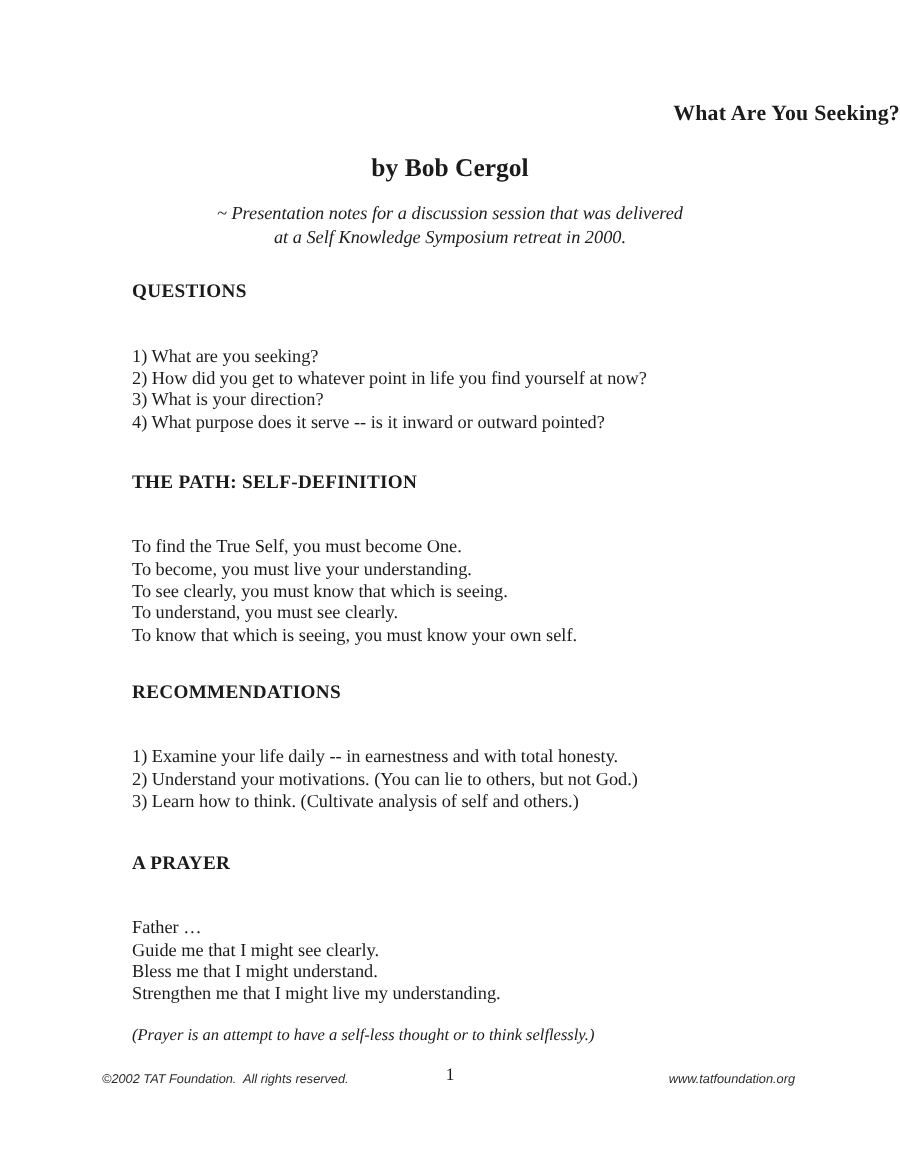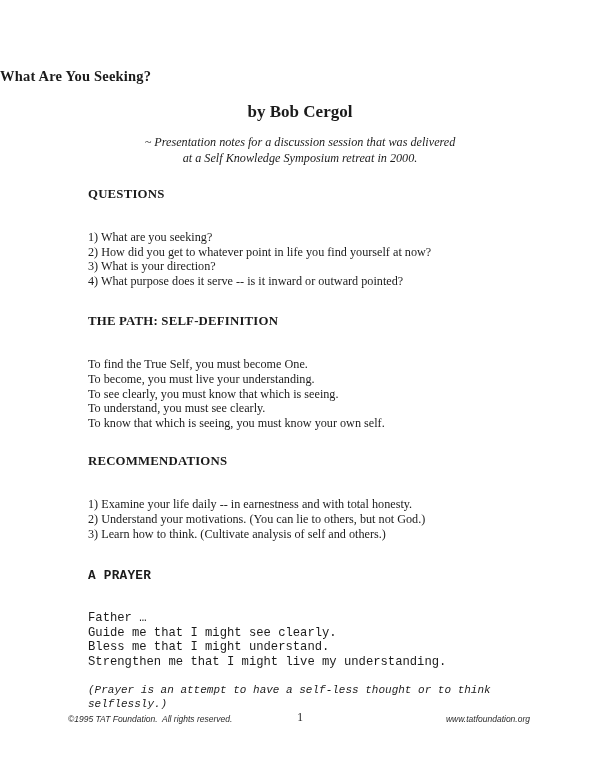--- a/index.html
+++ b/index.html
@@ -1,40 +1,40 @@
 <!DOCTYPE html>
 <html><head>
 <meta charset="utf-8">
 <style>
   html, body { margin:0; padding:0; background:#ffffff; }
   .page {
     width:600px; height:776px; position:relative; background:#ffffff;
     font-family:"Liberation Serif", serif; color:#1b1b1b; overflow:hidden;
   }
   .title {
-    margin:0; padding-top:68px; text-align:left;
+    margin:0; padding-top:68px; text-align:right;
     font-size:14.5px; font-weight:bold; letter-spacing:0.2px;
   }
   .byline {
     margin-top:17px; text-align:center; font-size:17px; font-weight:bold;
   }
   .intro {
     margin-top:13px; text-align:center; font-size:12.2px;
     font-style:italic; line-height:15.5px;
   }
   .content { padding-left:88px; padding-right:56px; }
   .section-heading {
     margin:0; font-size:12.8px; font-weight:bold; letter-spacing:0.2px;
   }
   .lines { margin-top:28px; }
   .line { margin:0; font-size:12.2px; line-height:14.6px; }
   .sec-questions { margin-top:21px; }
   .sec-path { margin-top:26px; }
   .sec-recommendations { margin-top:24px; }
-  .sec-prayer { margin-top:27px;font-family:Liberation Mono, monospace; }
+  .sec-prayer { margin-top:27px; }
   .prayer-note {
     margin:13px 0 0 0; font-size:11px; font-style:italic; line-height:14.6px;
   }
   .footer { position:absolute; left:0; right:0; top:711px; height:20px; }
   .footer-left {
     position:absolute; left:68px; top:3px;
     font-family:"Liberation Sans", sans-serif; font-style:italic;
     font-size:8.5px; color:#2b2b2b; white-space:pre;
   }
   .footer-center {
@@ -100,18 +100,18 @@
         <p class="line">Guide me that I might see clearly.</p>
         <p class="line">Bless me that I might understand.</p>
         <p class="line">Strengthen me that I might live my understanding.</p>
       </div>
       <p class="prayer-note">(Prayer is an attempt to have a self-less thought or to think selflessly.)</p>
     </div>
 
   </div>
 
   <div class="footer">
-    <span class="footer-left">©1995 TAT Foundation.  All rights reserved.</span>
+    <span class="footer-left">©2002 TAT Foundation.  All rights reserved.</span>
     <span class="footer-center">1</span>
     <span class="footer-right">www.tatfoundation.org</span>
   </div>
 
 </div>
 
 </body></html>

